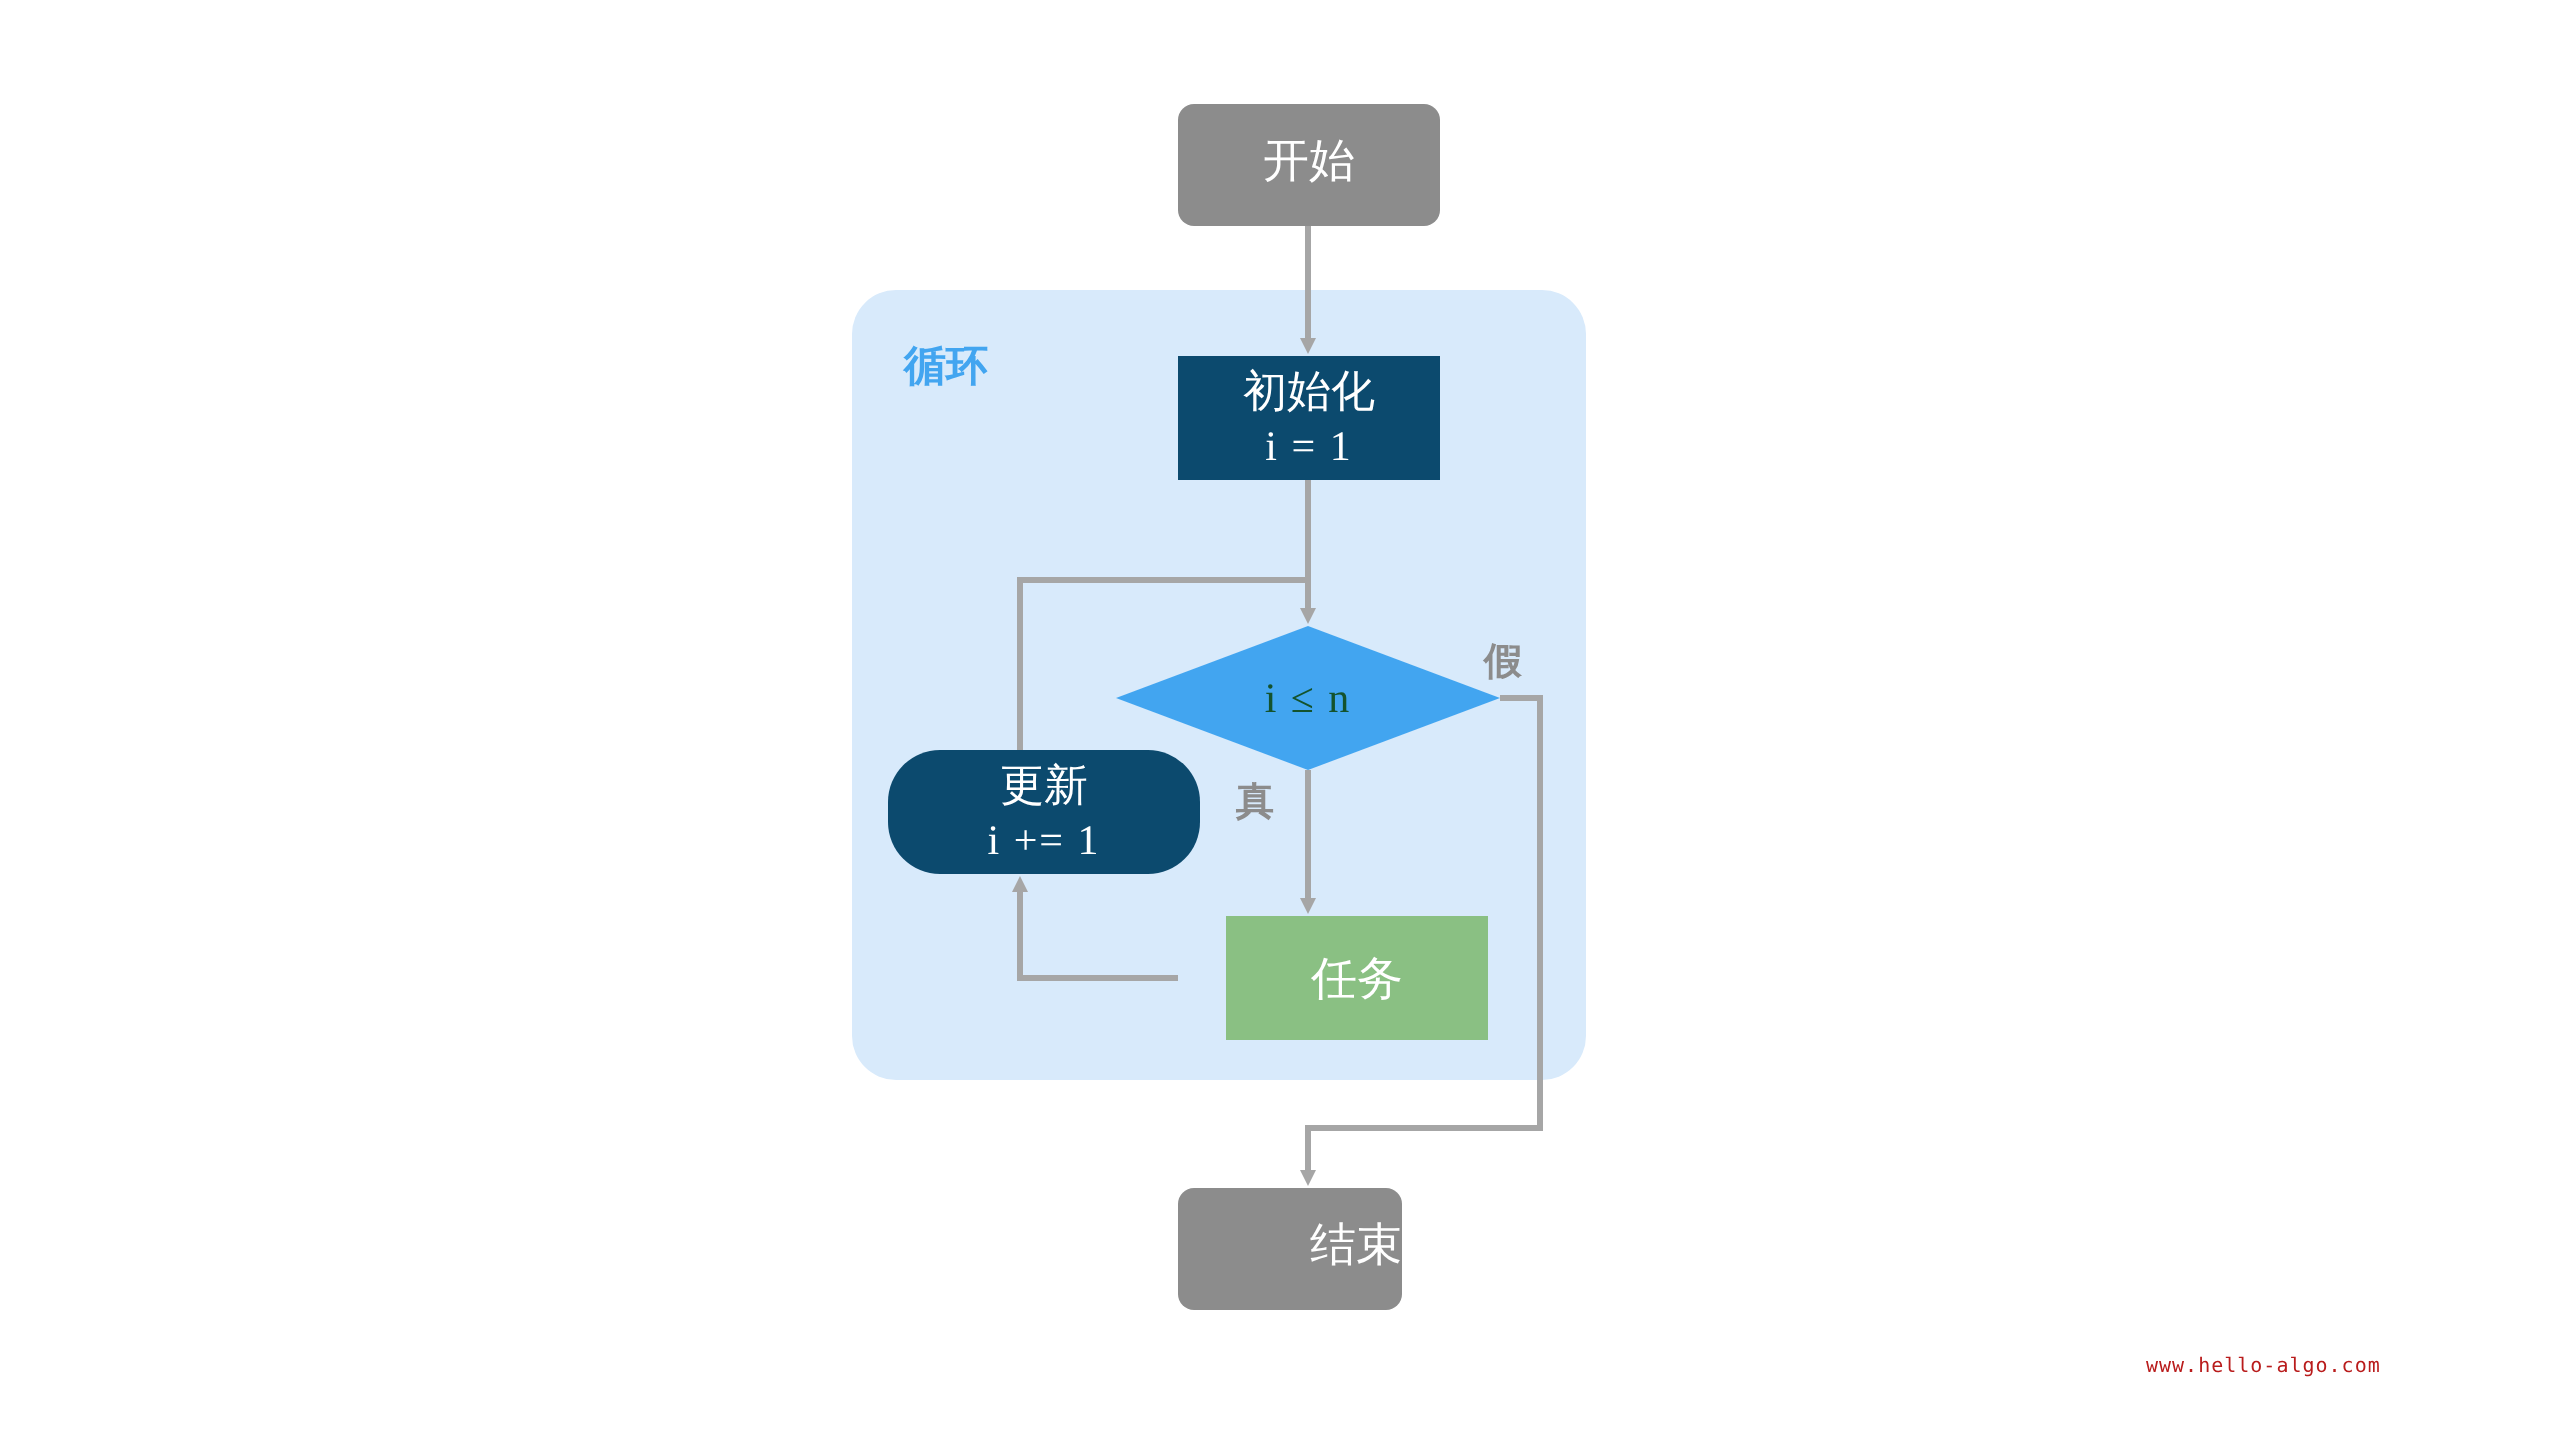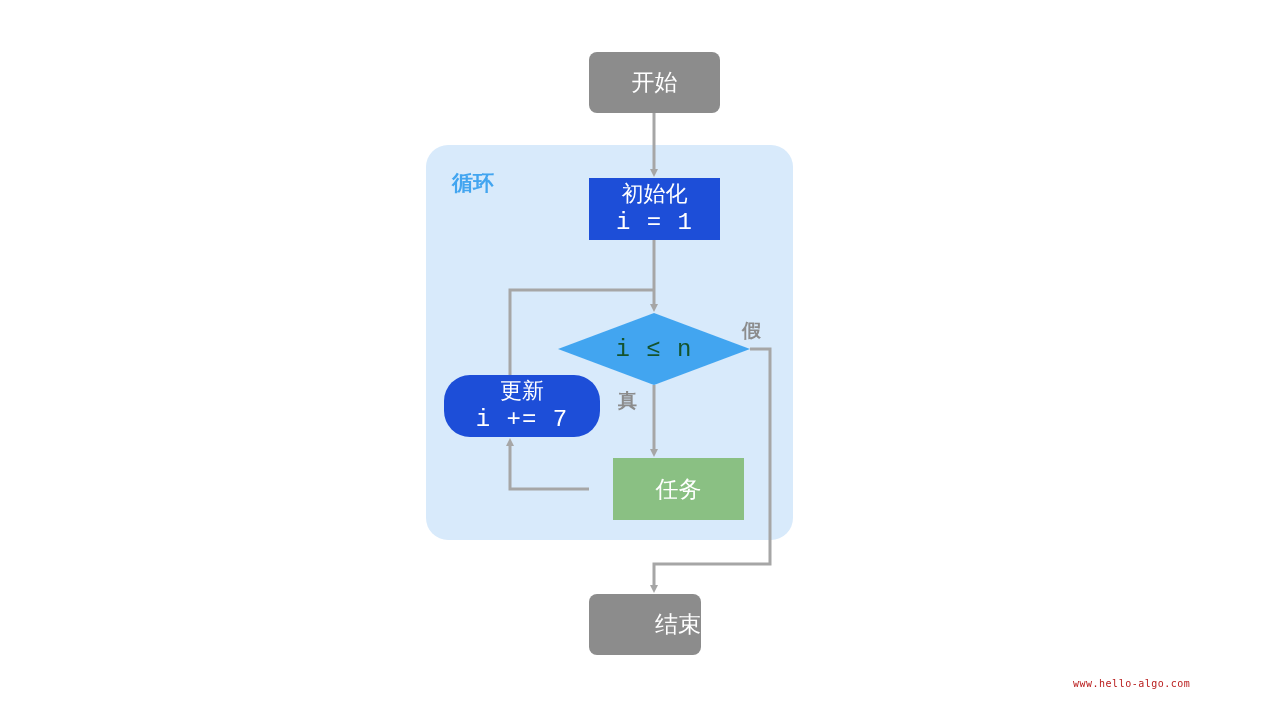--- a/index.html
+++ b/index.html
@@ -25,33 +25,34 @@
     align-items: center;
     justify-content: center;
     color: #ffffff;
     text-align: center;
     line-height: 1.25;
   }
   .terminal {
     background: #8c8c8c;
     border-radius: 8px;
     font-size: 23px;
+    font-family: Liberation Mono, monospace;
   }
   .process-blue {
-    background: #1d4ed8;
+    background: #0c4a6e;
     font-size: 22px;
   }
   .process-green {
     background: #8ac083;
     font-size: 23px;
     margin-left: 24px;
   }
   .mono {
-    font-family: Liberation Mono, monospace;
-    font-size: 24px;
+    font-family: Liberation Serif, serif;
+    font-size: 21px;
     letter-spacing: 1px;
   }
   .loop-box {
     position: absolute;
     background: #d8eafb;
     border-radius: 22px;
   }
   .loop-label {
     position: absolute;
     color: #42a5f0;
@@ -130,21 +131,21 @@
 
   <div class="diamond-wrap" style="left:558px; top:313px; width:192px; height:72px;">
     <svg width="192" height="72" viewBox="0 0 192 72" xmlns="http://www.w3.org/2000/svg">
       <polygon points="96,0 192,36 96,72 0,36" fill="#42a5f0"></polygon>
     </svg>
     <div class="diamond-text mono">i ≤ n</div>
   </div>
 
   <div class="node process-blue" style="left:444px; top:375px; width:156px; height:62px;border-radius:26px;">
     <span>更新</span>
-    <span class="mono">i += 7</span>
+    <span class="mono">i += 1</span>
   </div>
 
   <div class="node process-green" style="left:589px; top:458px; width:131px; height:62px;">
     <span>任务</span>
   </div>
 
   <div class="node terminal" style="left:589px; top:594px; width:112px; height:61px;align-items:flex-end;">
     <span>结束</span>
   </div>
 

